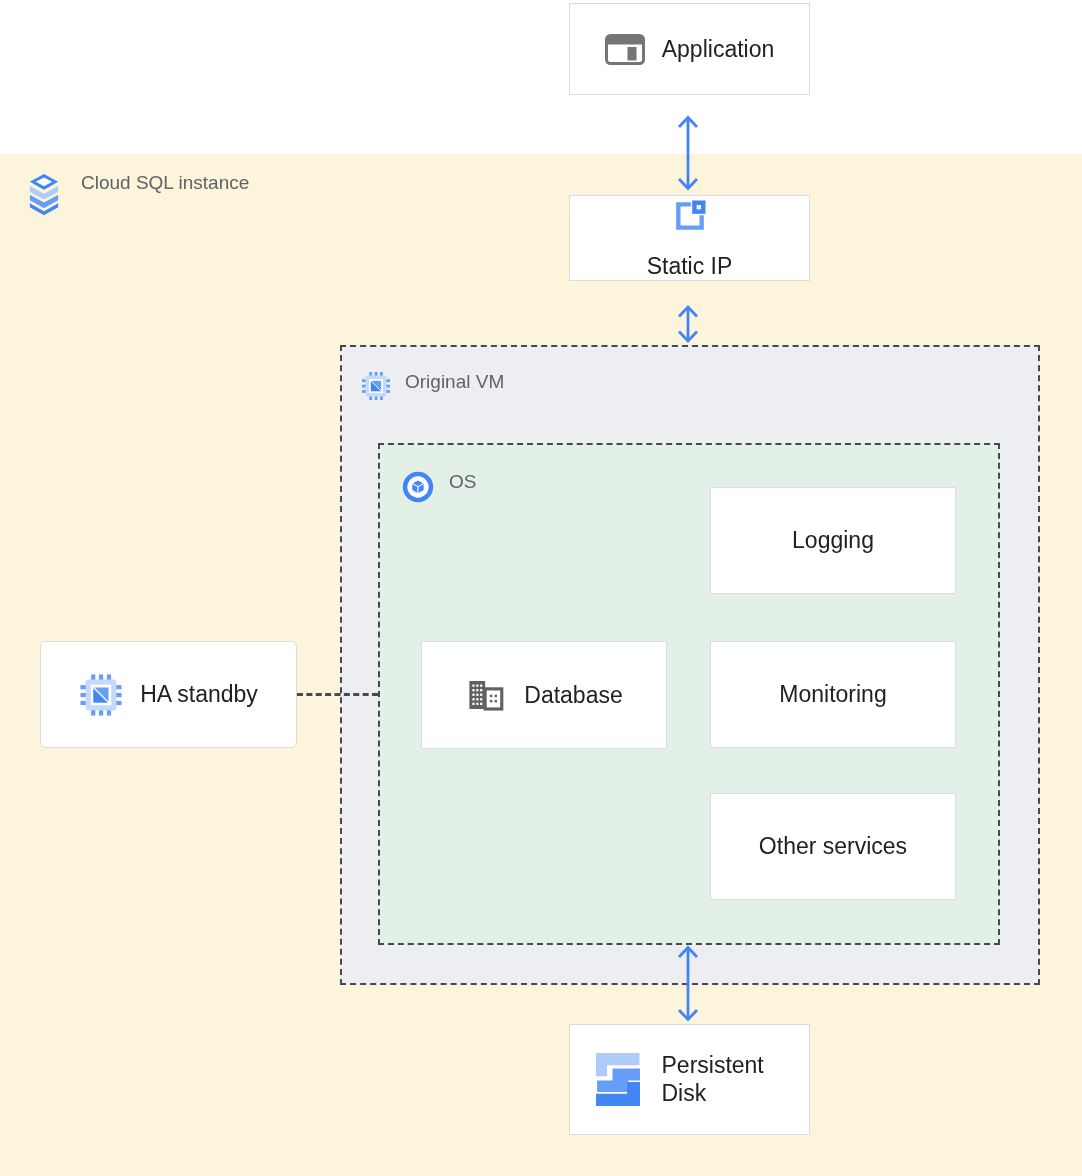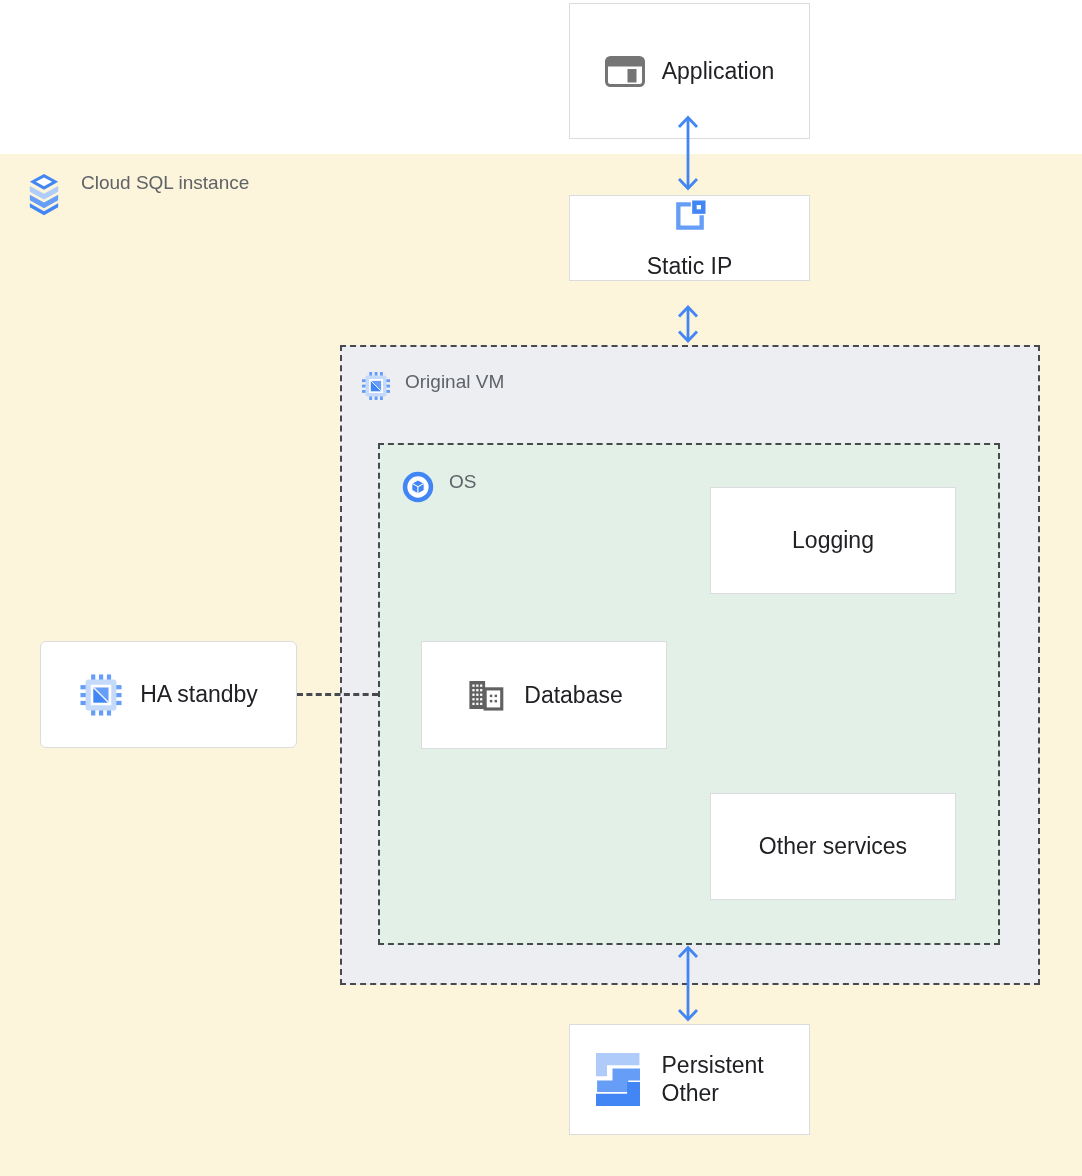--- a/index.html
+++ b/index.html
@@ -68,21 +68,21 @@
   <div class="glabel" style="left:402px; top:471px; gap:15px;">
     <svg width="32" height="32" viewBox="0 0 24 24">
       <circle cx="12" cy="12" r="9.7" fill="#ffffff" stroke="#4285F4" stroke-width="3.4"></circle>
       <polygon points="12,6.8 16.6,9.3 12,11.8 7.4,9.3" fill="#4285F4" stroke="#ffffff" stroke-width="0.7"></polygon>
       <polygon points="7.4,9.3 12,11.8 12,17 7.4,14.5" fill="#4285F4" stroke="#ffffff" stroke-width="0.7"></polygon>
       <polygon points="16.6,9.3 12,11.8 12,17 16.6,14.5" fill="#4285F4" stroke="#ffffff" stroke-width="0.7"></polygon>
     </svg>
     <span class="gtext">OS</span>
   </div>
 
-  <div class="node" style="left:569px; top:3px; width:241px; height:136px;">
+  <div class="node" style="left:569px; top:3px; width:241px; height:92px;">
     <svg width="40" height="31" viewBox="0 0 40 31">
       <rect x="1.5" y="1.5" width="37" height="28" rx="4" fill="#ffffff" stroke="#757575" stroke-width="3"></rect>
       <rect x="3" y="3" width="34" height="7.5" fill="#757575"></rect>
       <rect x="22.5" y="13" width="9" height="13.5" fill="#757575"></rect>
     </svg>
     <span class="nlabel">Application</span>
   </div>
 
   <svg class="arrow" style="left:674px; top:114px;" width="28" height="78" viewBox="0 0 28 78">
     <g stroke="#4285F4" stroke-width="2.8" fill="none">
@@ -137,20 +137,23 @@
       <g fill="#616161">
         <rect x="14.2" y="11.8" width="1.4" height="1.4"></rect>
           <rect x="16.9" y="11.8" width="1.4" height="1.4"></rect>
         <rect x="14.2" y="14.8" width="1.4" height="1.4"></rect>
           <rect x="16.9" y="14.8" width="1.4" height="1.4"></rect>
       </g>
     </svg>
     <span class="nlabel">Database</span>
   </div>
 
+  <div class="node" style="left:710px; top:641px; width:246px; height:107px;">
+    <span class="nlabel">Monitoring</span>
+  </div>
 
   <div class="node" style="left:710px; top:793px; width:246px; height:107px;">
     <span class="nlabel">Other services</span>
   </div>
 
   <div class="node" style="left:40px; top:641px; width:257px; height:107px;border-radius:6px;">
     <svg width="44" height="44" viewBox="0 0 24 24">
       <g fill="#669DF6">
         <rect x="6.6" y="0.8" width="2.3" height="3.2"></rect>
           <rect x="10.9" y="0.8" width="2.3" height="3.2"></rect>
@@ -183,16 +186,16 @@
       <polyline points="5,66 14,75.5 23,66"></polyline>
     </g>
   </svg>
 
   <div class="node node-pd" style="left:569px; top:1024px; width:241px; height:111px; gap:22px;">
     <svg width="44" height="53" viewBox="0 0 40 48">
       <path d="M0,0 H39.5 V11 H10 V21 H0 Z" fill="#AECBFA"></path>
       <path d="M15,14 H40 V25 H29.3 V35.3 H1 V25 H15 Z" fill="#669DF6"></path>
       <path d="M28.3,26.3 H40 V48 H0 V37 H28.3 Z" fill="#4285F4"></path>
     </svg>
-    <span class="nlabel">Persistent Other</span>
+    <span class="nlabel">Persistent Disk</span>
   </div>
 
 </div>
 
 </body></html>

